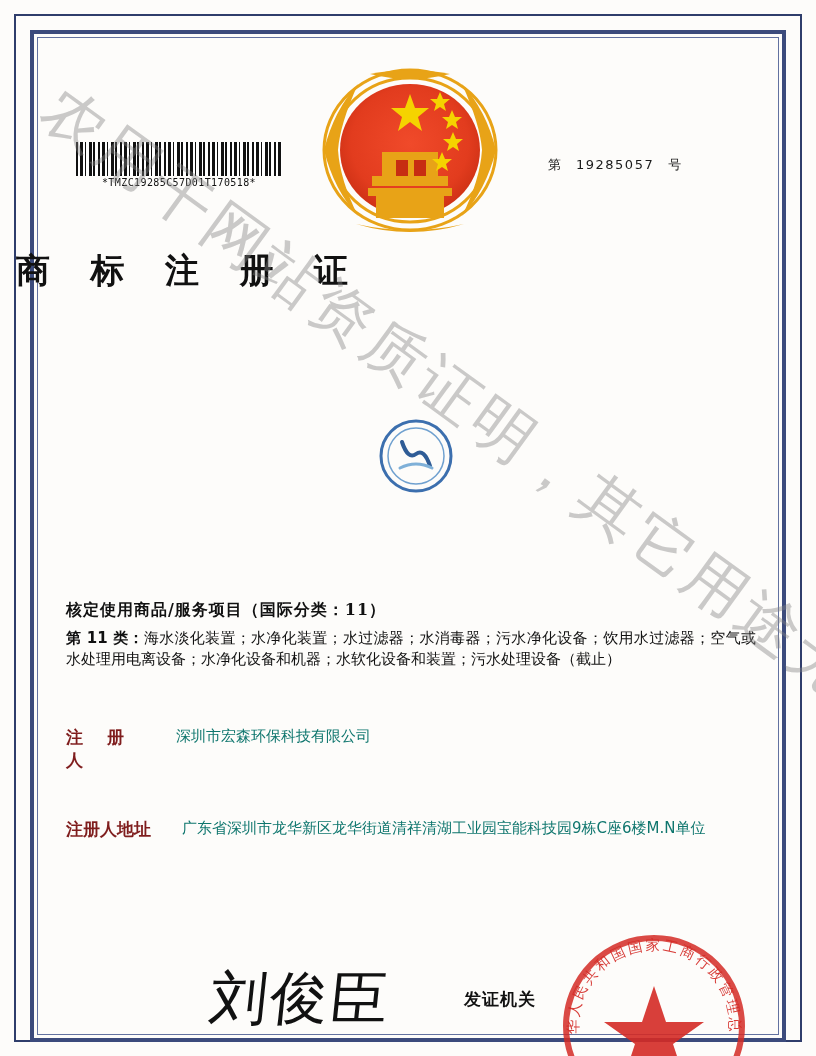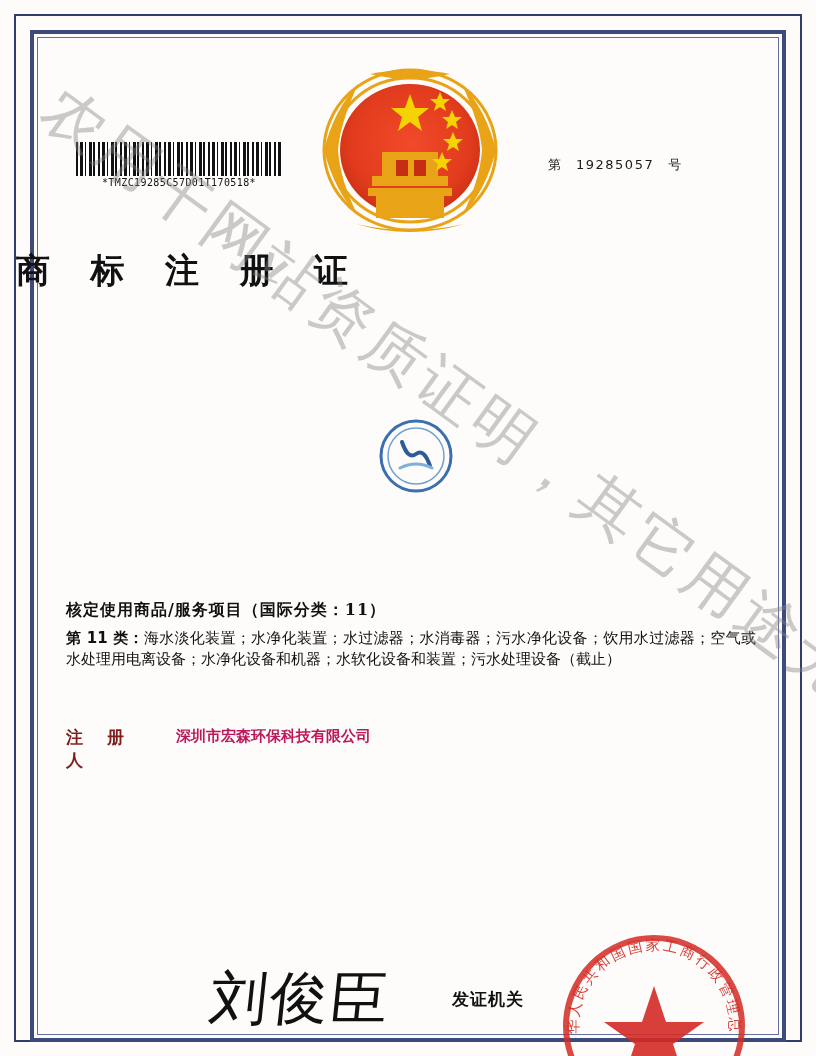--- a/index.html
+++ b/index.html
@@ -145,25 +145,24 @@
   .row .lbl {
     font-family: "DejaVu Serif", "Liberation Serif", serif;
     font-weight: bold;
     font-size: 17px;
     color: #7f1d1d;
     display: inline-block;
     vertical-align: top;
   }
   .row .val {
     font-size: 15px;
-    color: #be185d;
+    color: #0f766e;
     display: inline-block;
     vertical-align: top;
     line-height: 21px;
-    font-weight: bold;
   }
 
   .row-registrant { top: 726px; }
   .row-registrant .lbl { letter-spacing: 9px; width: 104px; }
   .row-registrant .val { margin-left: 6px; }
 
   .row-address { top: 818px; }
   .row-address .lbl { width: 110px; letter-spacing: 0px; }
   .row-address .val { margin-left: 6px; width: 560px; }
 
@@ -179,21 +178,21 @@
     left: 210px; top: 960px;
     font-family: "DejaVu Serif", "Liberation Serif", serif;
     font-size: 58px;
     color: #111;
     letter-spacing: 2px;
     transform: skewX(-6deg);
     white-space: nowrap;
   }
   .issuer {
     position: absolute;
-    left: 452px; top: 988px;
+    left: 464px; top: 988px;
     font-family: Liberation Serif, serif;
     font-weight: bold;
     font-size: 17px;
     color: #111;
     letter-spacing: 1px;
   }
 
   
   .seal {
     position: absolute;
@@ -294,20 +293,23 @@
 
   <div class="sec-goods-title">核定使用商品/服务项目（国际分类：11）</div>
   <div class="sec-goods-body">
     <b>第 11 类：</b><span>海水淡化装置；水净化装置；水过滤器；水消毒器；污水净化设备；饮用水过滤器；空气或水处理用电离设备；水净化设备和机器；水软化设备和装置；污水处理设备（截止）</span>
   </div>
 
   <div class="row row-registrant">
     <span class="lbl">注 册 人</span><span class="val">深圳市宏森环保科技有限公司</span>
   </div>
 
+  <div class="row row-address">
+    <span class="lbl">注册人地址</span><span class="val">广东省深圳市龙华新区龙华街道清祥清湖工业园宝能科技园9栋C座6楼M.N单位</span>
+  </div>
 
 
   <div class="signature">刘俊臣</div>
   <div class="issuer">发证机关</div>
 
   <div class="seal">
     <svg viewBox="0 0 196 196" width="196" height="196">
       <defs>
         <path id="arcTop" d="M 22 98 A 76 76 0 0 1 174 98"></path>
         <path id="arcBot" d="M 34 98 A 64 64 0 0 0 162 98"></path>

